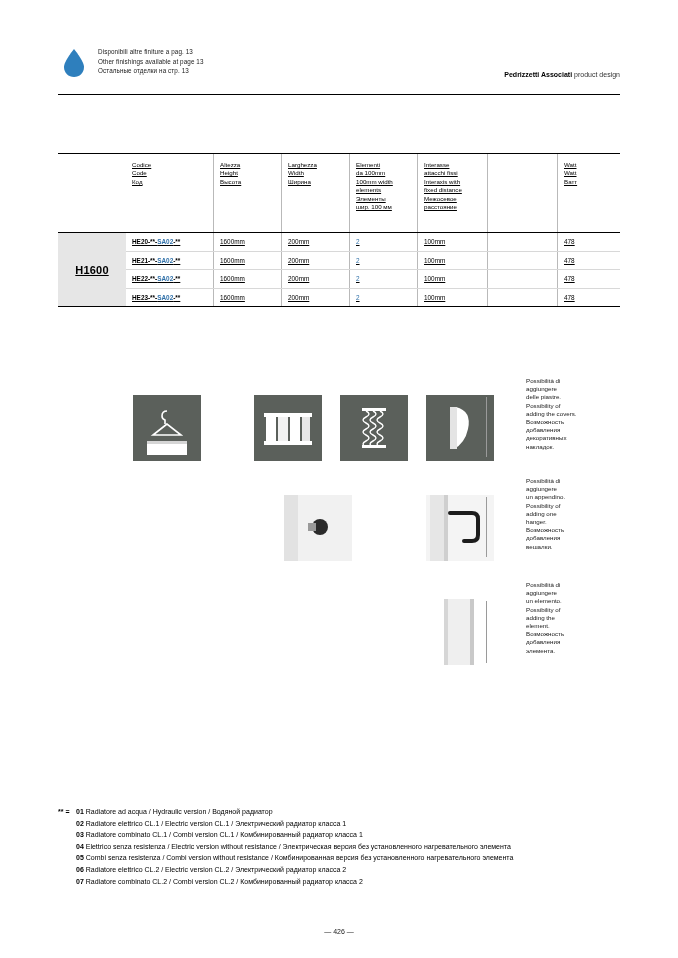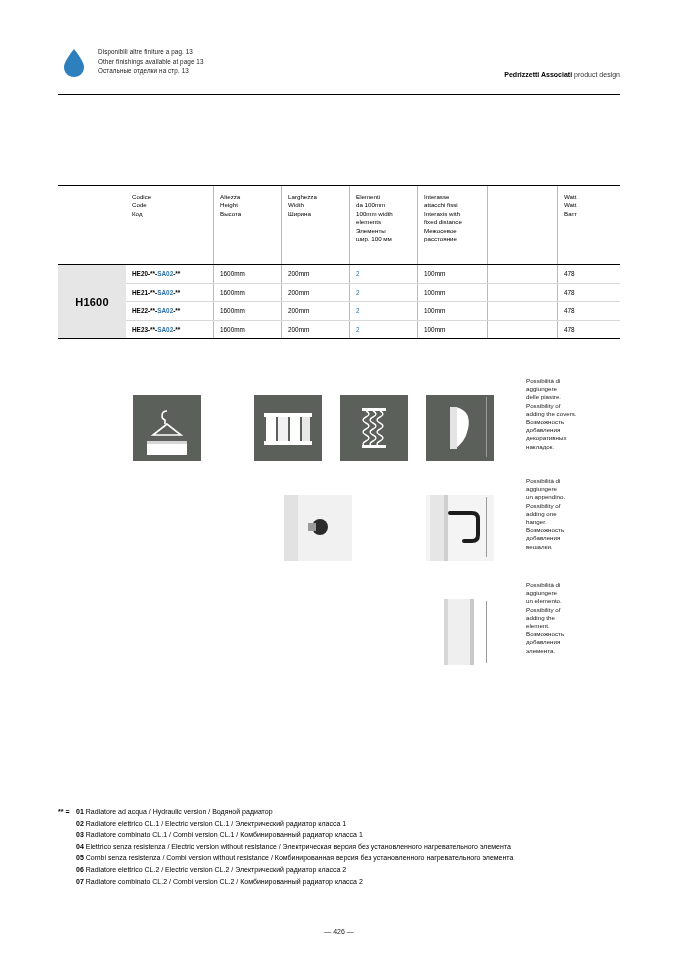--- a/index.html
+++ b/index.html
@@ -54,22 +54,23 @@
   }
   .header-credit span.light {
     font-weight: normal;
     color: #333;
   }
 
   
   .table {
     position: absolute;
     left: 58px;
-    top: 185px;
+    top: 153px;
     width: 562px;
+    text-decoration: underline;
   }
   .table-head {
     display: flex;
     border-top: 1px solid #000;
     border-bottom: 1px solid #000;
     height: 78px;
     background: #ffffff;
   }
   .table-head .cell {
     font-size: 6.2px;

